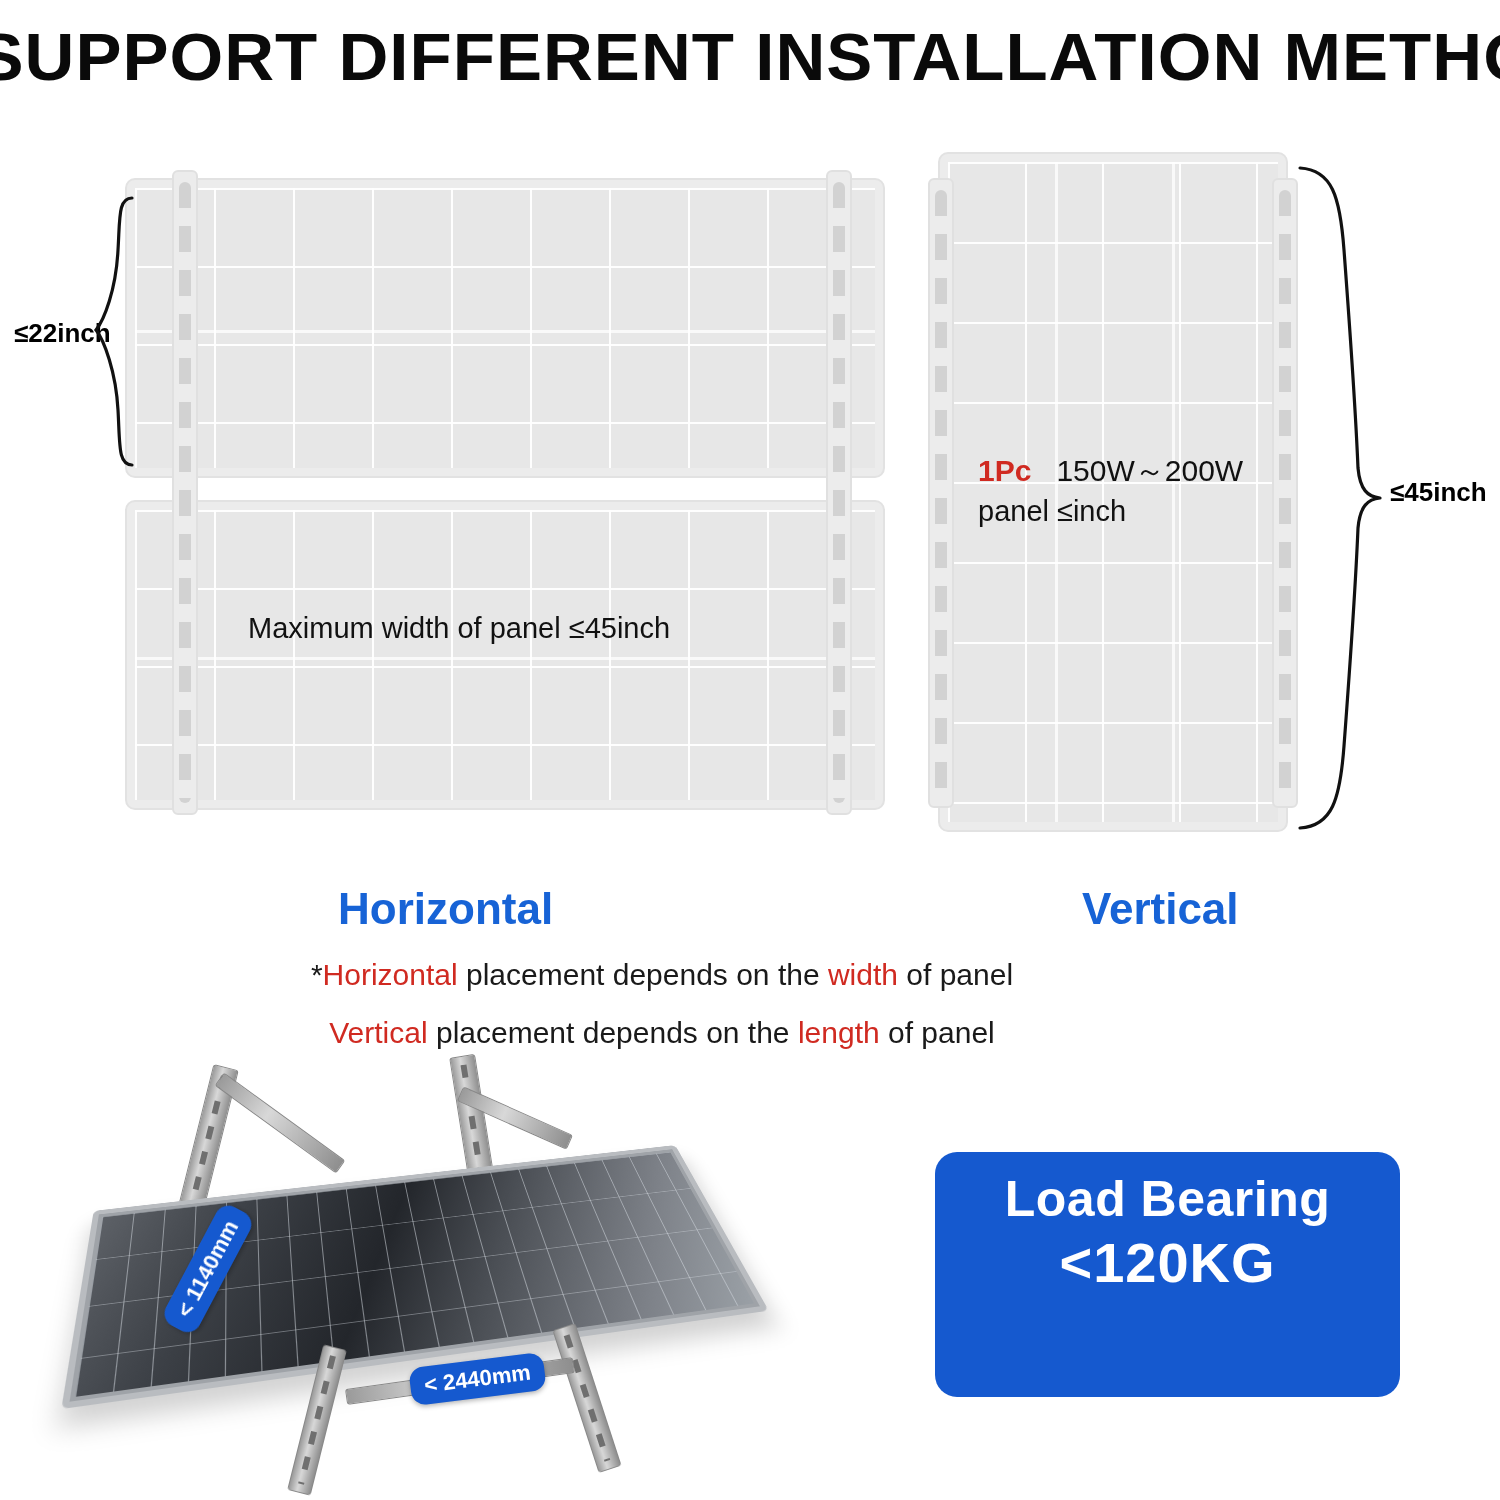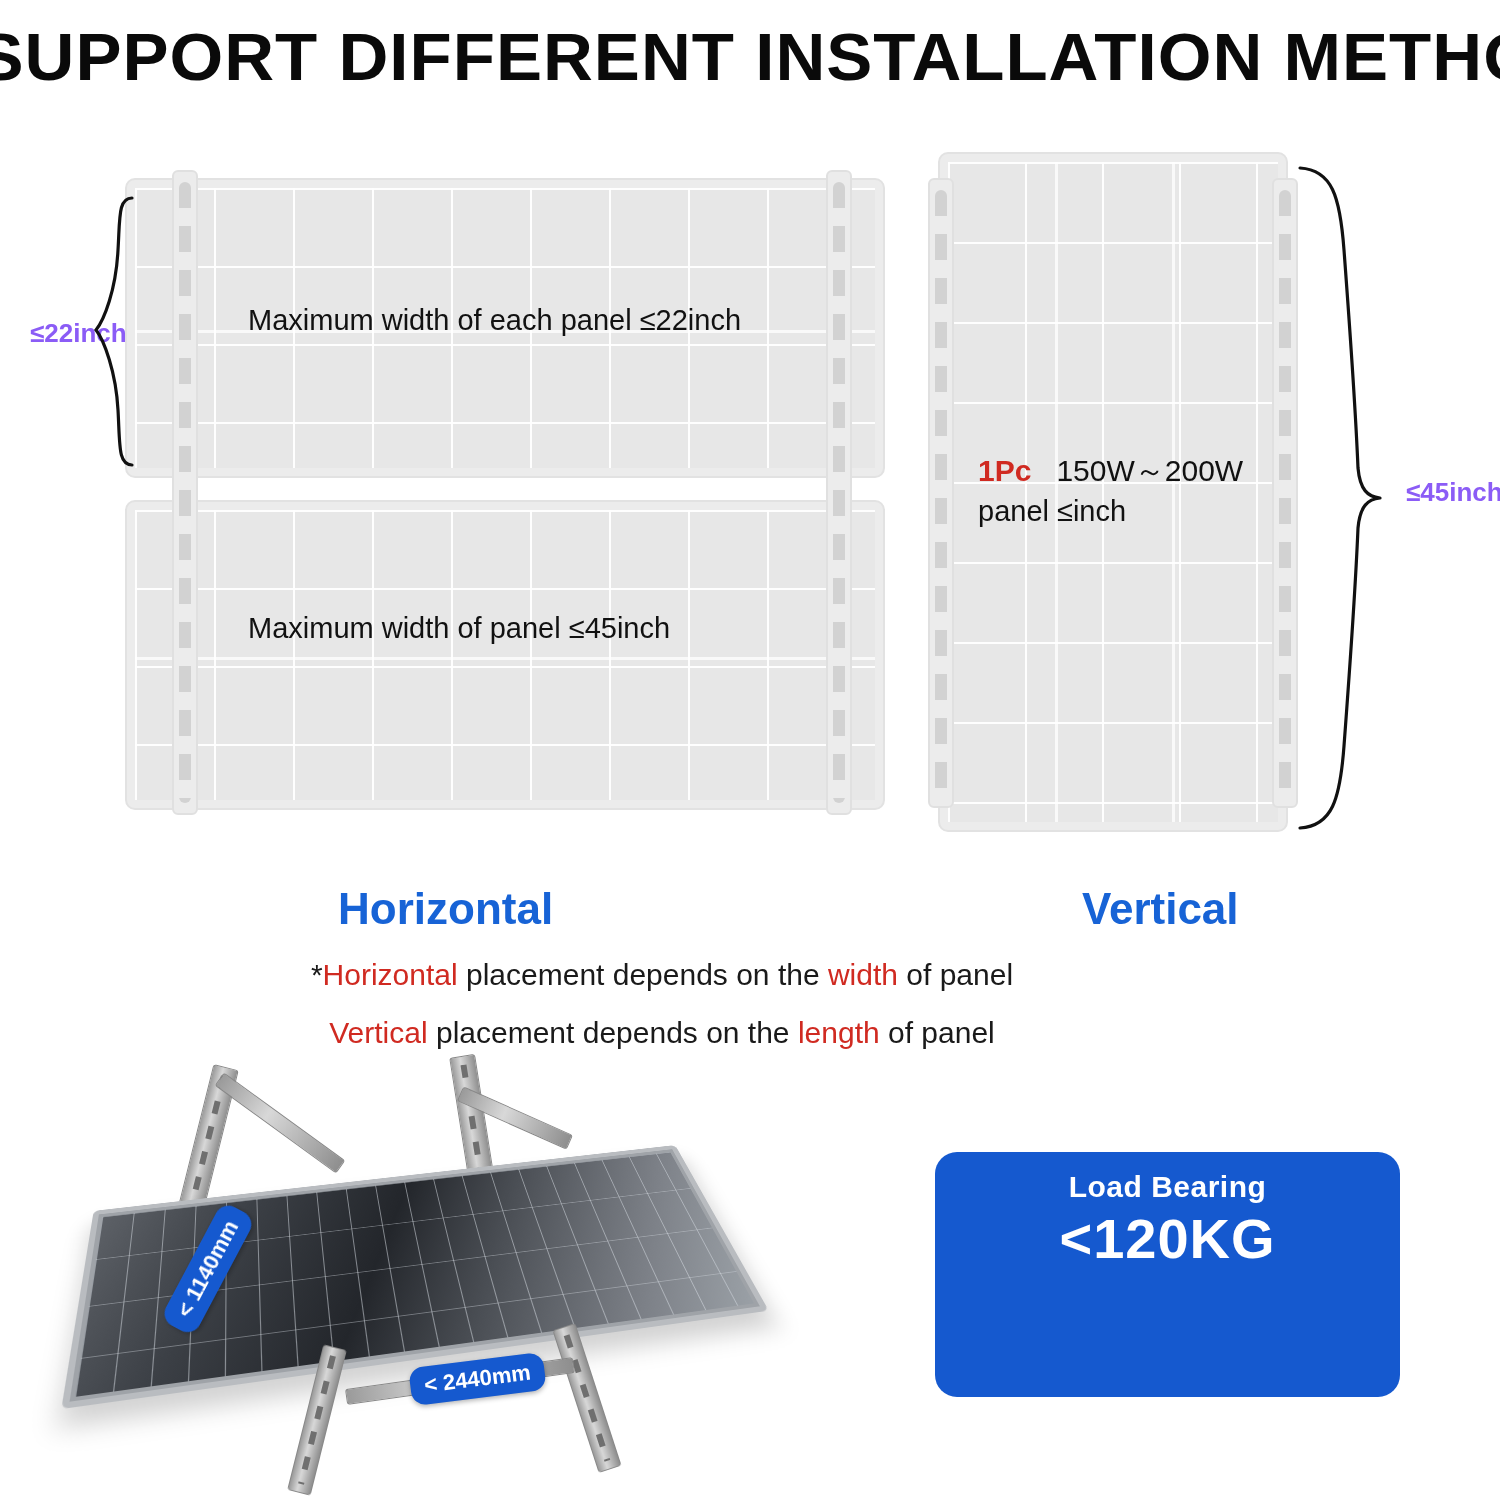--- a/index.html
+++ b/index.html
@@ -87,25 +87,24 @@
     line-height: 1.38;
     white-space: nowrap;
   }
   .callout .qty { color: #d02a21; font-weight: bold; }
   .callout .watt { font-weight: normal; }
   .callout .line1 { font-size: 30px; }
 
   
   .dim {
     position: absolute;
-    color: #8b5cf6;
+    color: #000000;
     font-size: 26px;
     font-weight: bold;
     white-space: nowrap;
-    margin-left: 16px;
   }
 
   
   .orient {
     position: absolute;
     color: #1763d6;
     font-weight: bold;
     font-size: 44px;
     white-space: nowrap;
   }
@@ -129,21 +128,21 @@
     width: 465px;
     height: 245px;
     background: #1559cf;
     border-radius: 22px;
     color: #fff;
     text-align: center;
     box-sizing: border-box;
     padding-top: 18px;
   }
   #load-title {
-    font-size: 30px;
+    font-size: 50px;
     font-weight: bold;
     letter-spacing: 0.5px;
   }
   #load-value {
     font-size: 56px;
     font-weight: bold;
     margin-top: 2px;
     letter-spacing: 1px;
   }
 
@@ -250,21 +249,20 @@
 
   <div class="rail" style="left:172px; top:170px; width:26px; height:645px;">
     <div class="slots"></div>
   </div>
 
   <div class="rail" style="left:826px; top:170px; width:26px; height:645px;">
     <div class="slots"></div>
   </div>
 
   <div class="callout" style="left:248px; top:300px;">
-    <div>Maximum width of each panel ≤22inch</div>
   </div>
 
   <div class="callout" style="left:248px; top:608px;">
     <div>Maximum width of panel ≤45inch</div>
   </div>
 
   <div class="dim" style="left:14px; top:318px;">≤22inch</div>
 </div>
 
 <div>

